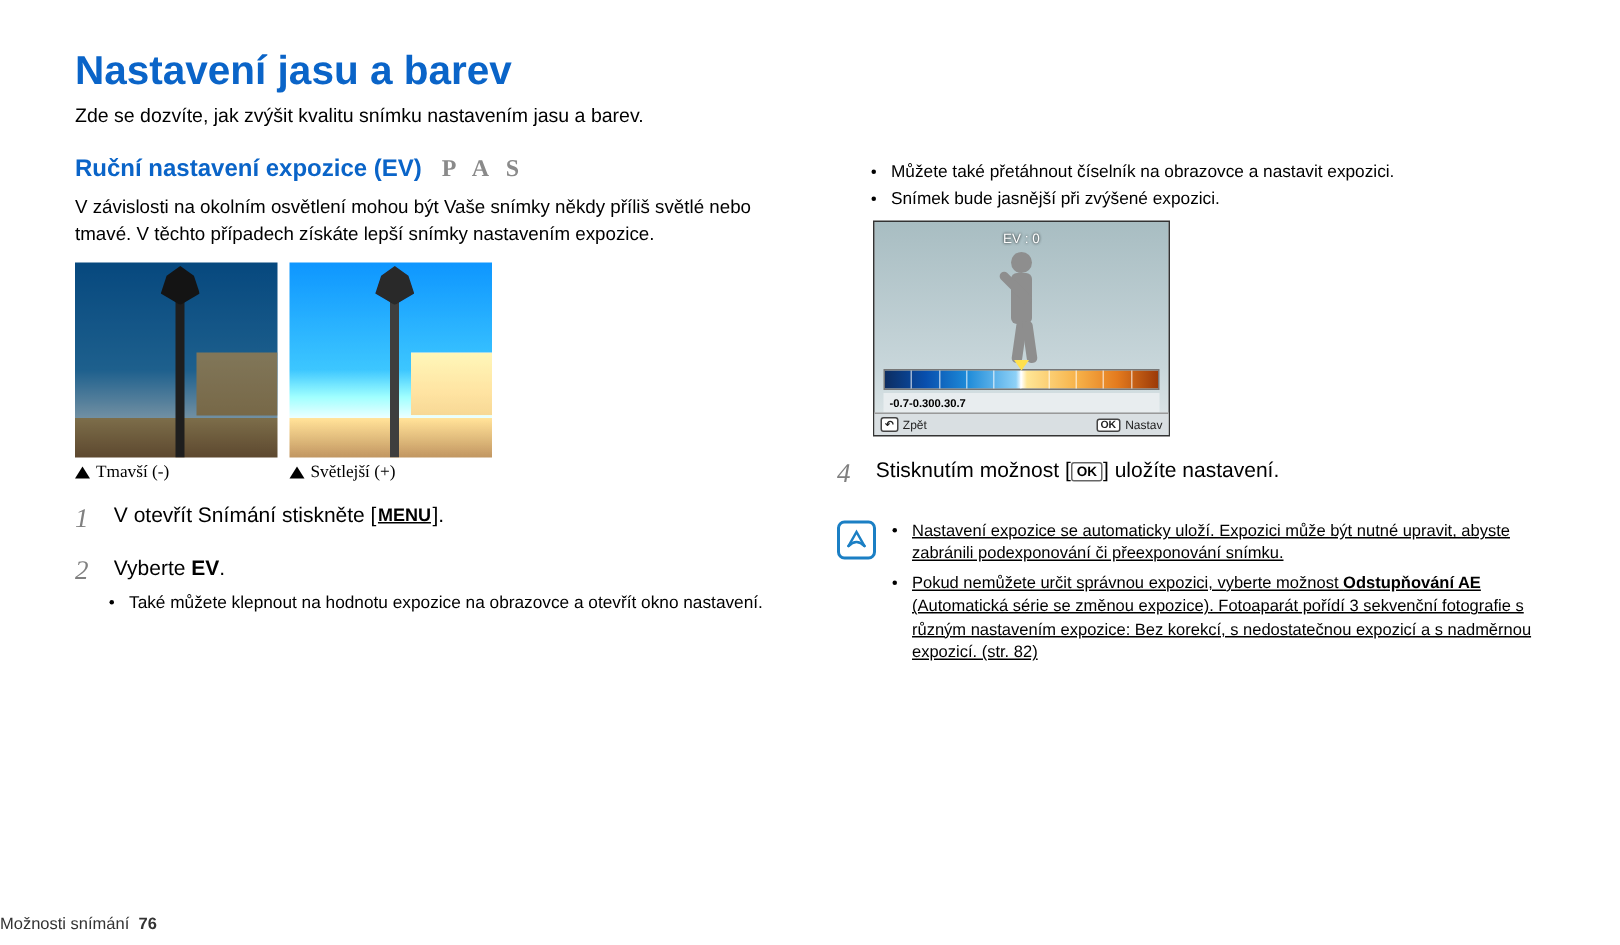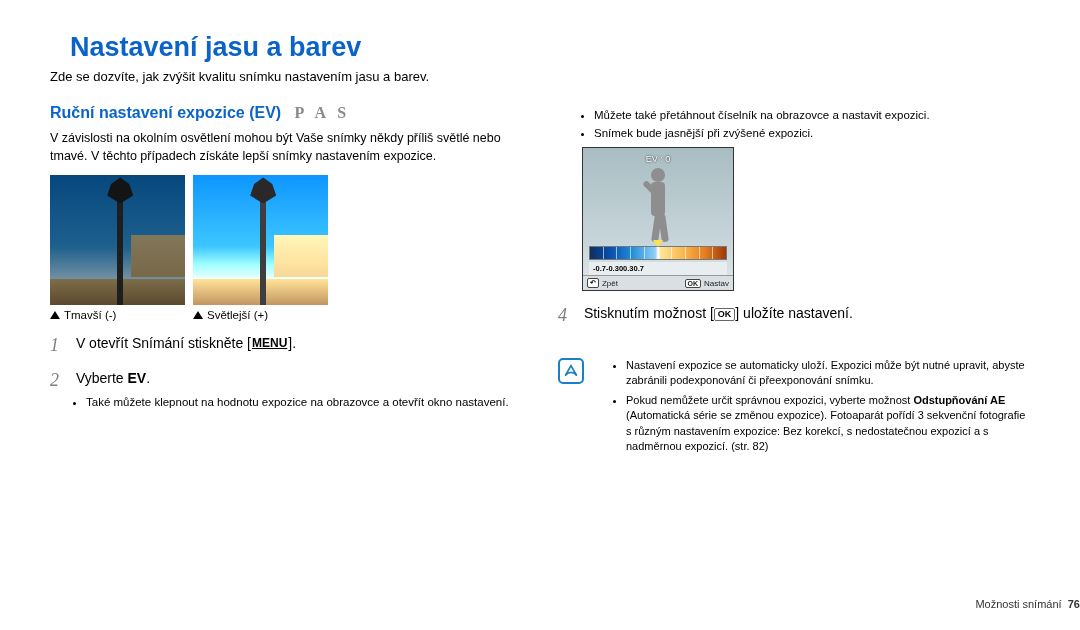--- a/index.html
+++ b/index.html
@@ -11,21 +11,20 @@
     width: 1080px;
     height: 630px;
     position: relative;
     padding: 32px 50px 0 50px;
   }
   .title {
     color: #0a64c8;
     font-size: 27px;
     font-weight: bold;
     margin-bottom: 6px;
-    margin-left: 20px;
   }
   .intro {
     font-size: 13px;
     margin-bottom: 20px;
   }
   .cols {
     display: flex;
     gap: 36px;
   }
   .col { flex: 1; }
@@ -36,21 +35,21 @@
     margin-bottom: 8px;
   }
   .modes {
     font-family: Georgia, serif;
     font-weight: bold;
     color: #8a8a8a;
     letter-spacing: 4px;
     font-size: 16px;
   }
   .para { font-size: 12.5px; line-height: 1.4; margin-bottom: 10px; }
-  .thumbs { display: flex; gap: 8px; margin-top: 10px; }
+  .thumbs { display: flex; gap: 8px; margin-top: 10px; font-family: Liberation Serif, serif; }
   .thumb {
     width: 135px;
   }
   .thumb .img {
     width: 100%;
     height: 130px;
     background: linear-gradient(to bottom, #0a6fc2 0%, #2d93d9 55%, #b0defa 80%, #bfa871 80%, #8f6f48 100%);
     position: relative;
     overflow: hidden;
   }
@@ -108,21 +107,21 @@
     font-weight: bold;
     padding: 1px 3px;
     line-height: 1;
     vertical-align: 1px;
     background:#fff;
   }
   .keyicon.no-border { border: none; font-weight: bold; font-size: 12px; padding: 0 1px; text-decoration: underline; }
 
   
   .screen {
-    width: 152px;
+    width: 198px;
     margin: 6px 0 0 24px;
     border: 1px solid #333;
     background: linear-gradient(#a8bdc2, #c9d7db 70%, #e2e9ea);
     position: relative;
     padding: 6px 0 0 0;
   }
   .ev-label {
     text-align: center;
     color: #fff;
     font-size: 9px;
@@ -185,34 +184,34 @@
     color:#222;
   }
   .screen-bar .grp { display:flex; align-items:center; gap:3px; }
   .btn-ico {
     display:inline-block; border:1px solid #444; border-radius:2px;
     font-size:7px; font-weight:bold; padding:0 2px; background:#fff;
   }
 
   
   .note {
-    display:flex; gap:26px; margin-top:32px;
+    display:flex; gap:8px; margin-top:21px;text-decoration:underline;
   }
   .note-icon {
     width:26px; height:26px; border:2px solid #1b7fc4; border-radius:5px;
     color:#1b7fc4; display:flex; align-items:center; justify-content:center;
     flex-shrink:0;
   }
   .note-icon svg { width:16px; height:16px; }
   .note ul { list-style: disc; padding-left: 16px; font-size:11px; line-height:1.4; }
   .note ul li { margin-bottom:4px; }
 
   .footer {
-    position:absolute; bottom:20px; left:0; right:0;
-    text-align:right;
+    position:absolute; bottom:8px; left:0; right:0;
+    text-align:left;
     font-size:11px; color:#333;
   }
   .footer .pg { font-weight:bold; }
 </style>
 </head>
 <body>
 
 <h1 class="title">Nastavení jasu a barev</h1>
 <p class="intro">Zde se dozvíte, jak zvýšit kvalitu snímku nastavením jasu a barev.</p>
 

